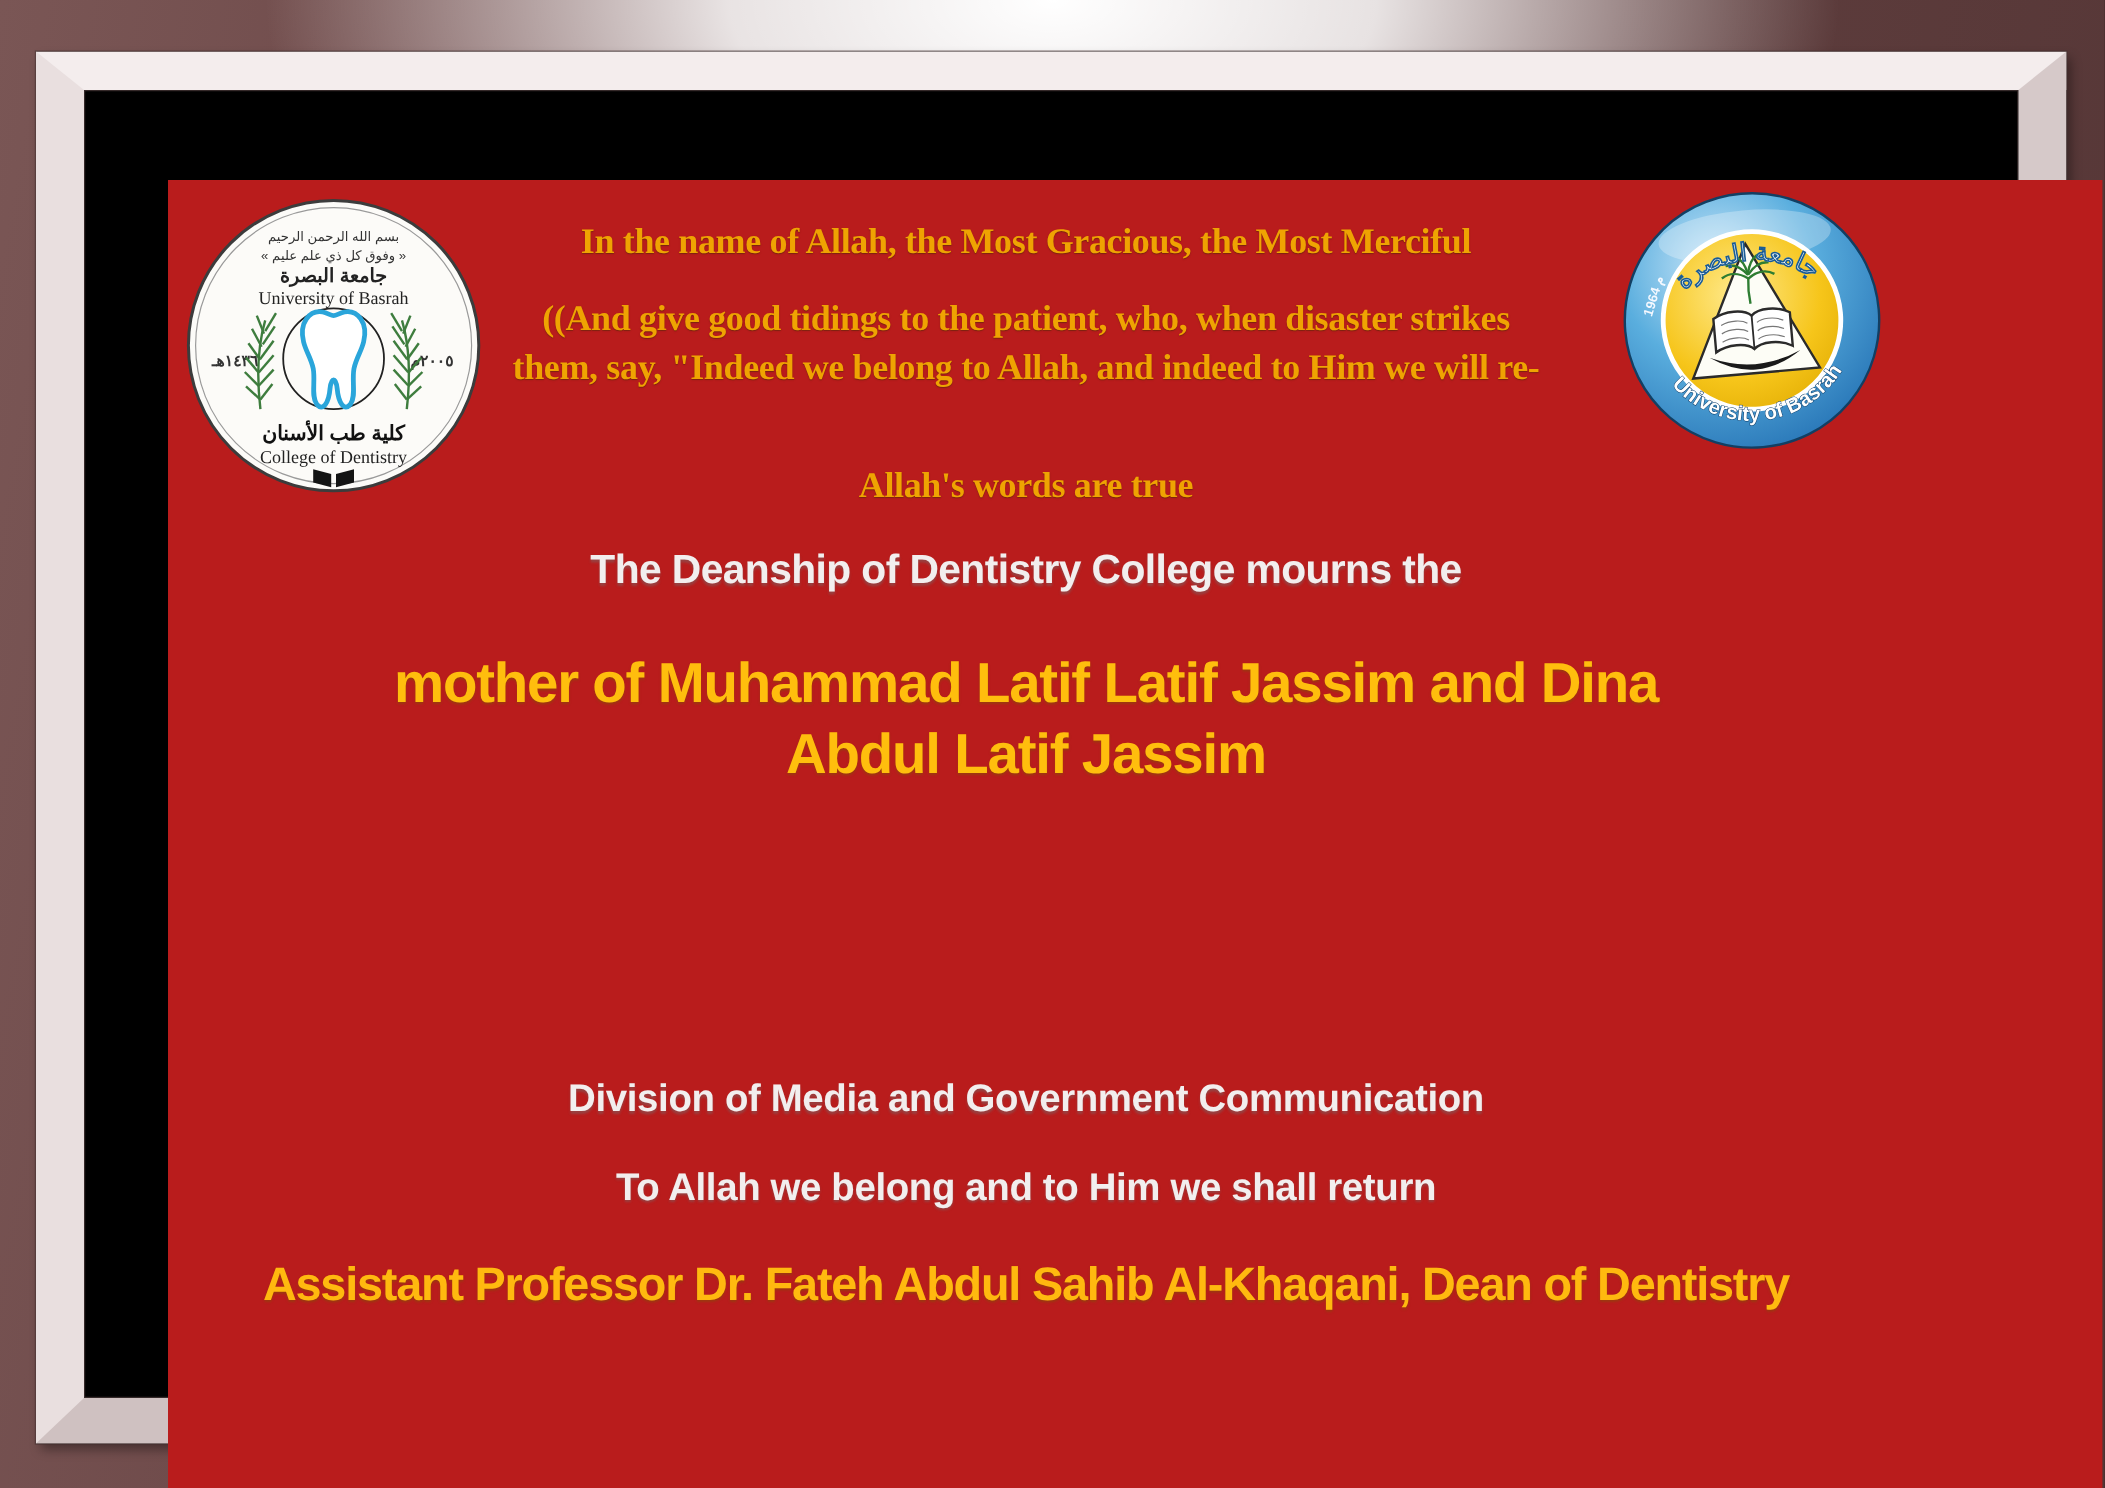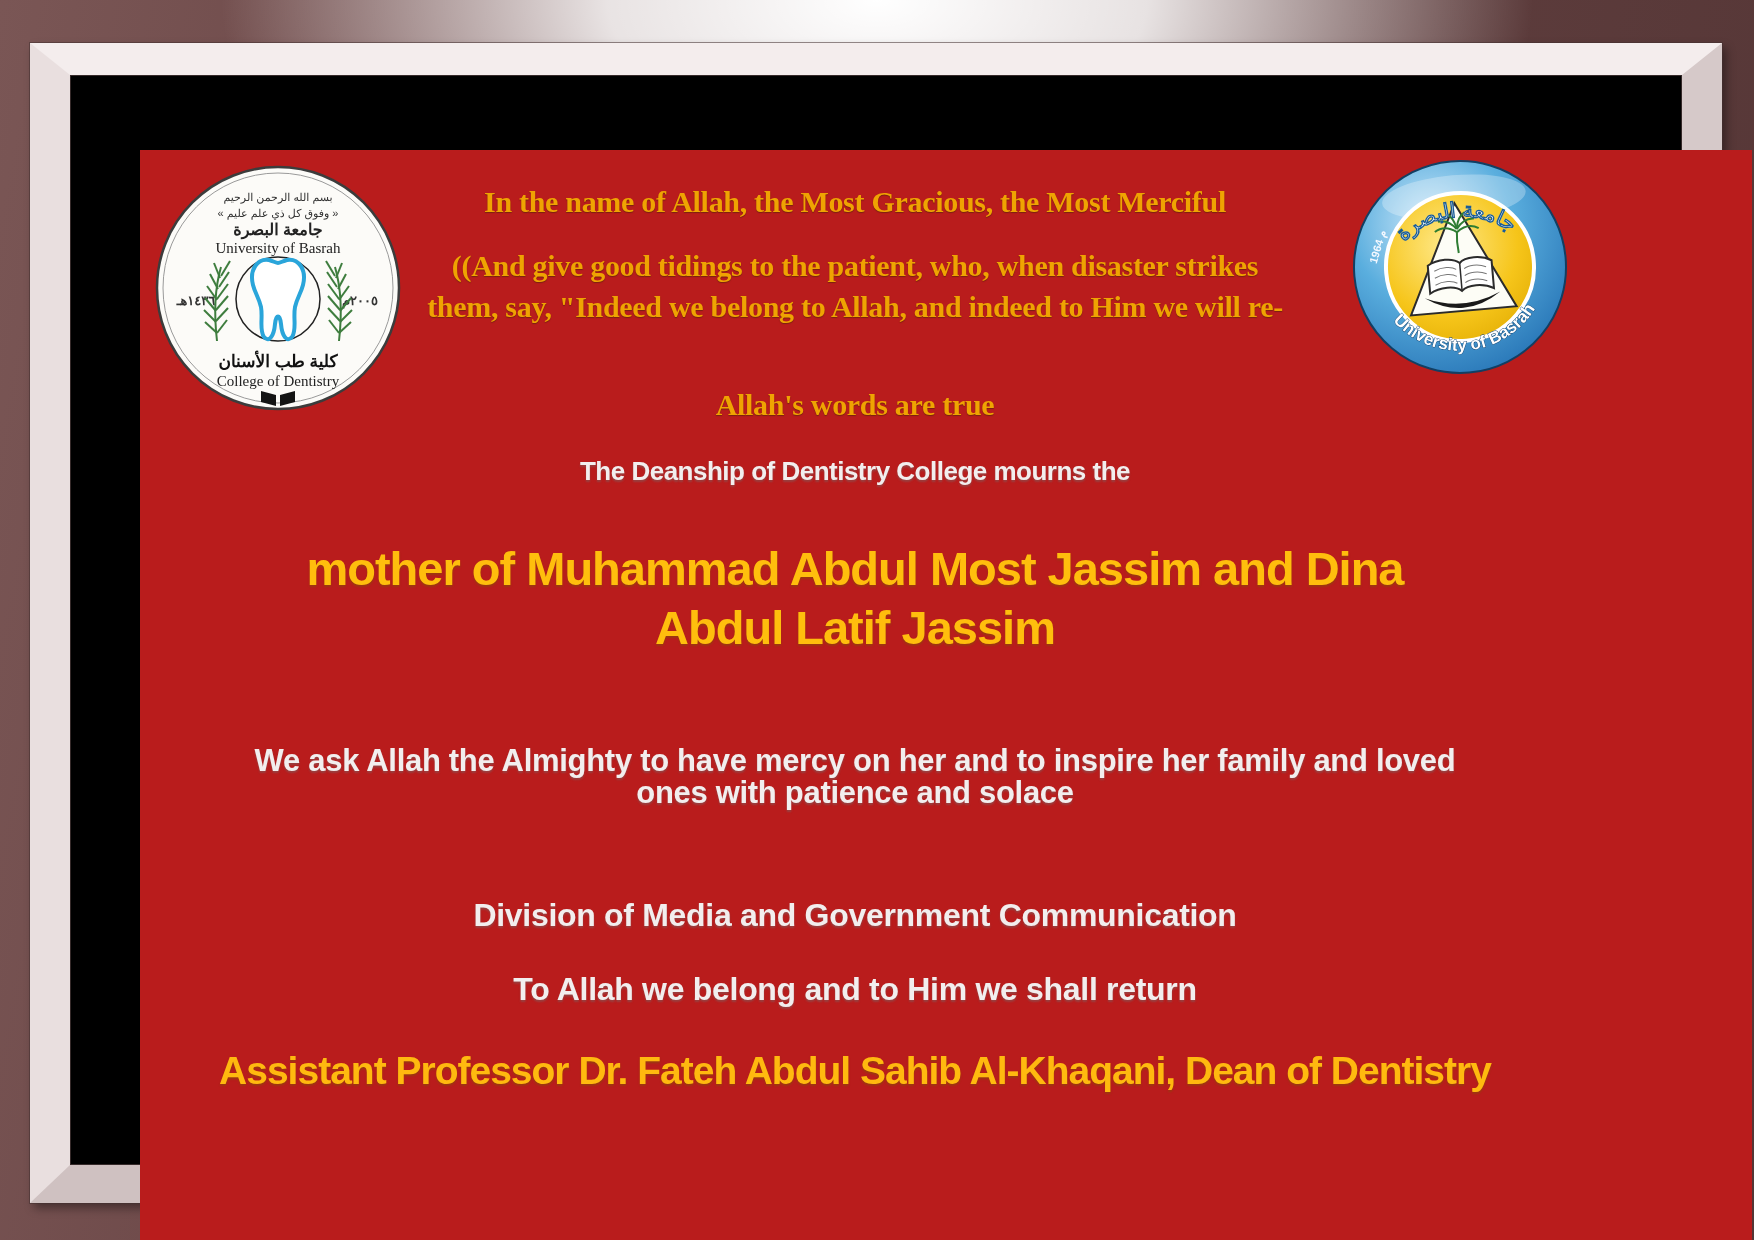--- a/index.html
+++ b/index.html
@@ -24,21 +24,21 @@
   .textcol{position:absolute;left:0;width:1430px;text-align:center;}
   .t-serif{
     font-family:"Liberation Serif",serif;font-weight:bold;color:#efa302;
     font-size:30px;letter-spacing:-0.3px;text-shadow:0 1px 1px rgba(60,40,0,.5);
   }
   .verse{line-height:41px;}
   .t-white{
     font-weight:bold;color:#f2eeee;
     text-shadow:0 2px 2px rgba(110,110,110,.45);
   }
-  .mourns{font-size:26px;letter-spacing:-0.5px;}
+  .mourns{font-size:34px;letter-spacing:-0.5px;}
   .heading{
     font-weight:bold;color:#ffbe0d;font-size:47px;line-height:59px;letter-spacing:-1px;
     text-shadow:0 2px 2px rgba(120,90,0,.45);
   }
   .prayer{font-size:31px;line-height:32px;letter-spacing:-0.3px;}
   .mid{font-size:32px;letter-spacing:-0.3px;}
   .signature{
     font-weight:bold;color:#ffb90f;font-size:39px;letter-spacing:-1px;
     text-shadow:0 2px 2px rgba(120,90,0,.45);
   }
@@ -165,28 +165,24 @@
       <div class="textcol t-serif verse" style="top:95px;">
         <div>((And give good tidings to the patient, who, when disaster strikes</div>
         <div>them, say, "Indeed we belong to Allah, and indeed to Him we will re-</div>
       </div>
 
       <div class="textcol t-serif" style="top:238px;">Allah's words are true</div>
 
       <div class="textcol t-white mourns" style="top:306px;">The Deanship of Dentistry College mourns the</div>
 
       <div class="textcol heading" style="top:389px;">
-        <div>mother of Muhammad Abdul Most Jassim and Dina</div>
+        <div>mother of Muhammad Latif Latif Jassim and Dina</div>
         <div>Abdul Latif Jassim</div>
       </div>
 
-      <div class="textcol t-white prayer" style="top:595px;">
-        <div>We ask Allah the Almighty to have mercy on her and to inspire her family and loved</div>
-        <div>ones with patience and solace</div>
-      </div>
 
       <div class="textcol t-white mid" style="top:821px;">To Allah we belong and to Him we shall return</div>
 
       <div class="textcol t-white mid" style="top:747px;">Division of Media and Government Communication</div>
 
       <div class="textcol signature" style="top:899px;">Assistant Professor Dr. Fateh Abdul Sahib Al-Khaqani, Dean of Dentistry</div>
 
     </div>
   </div>
 </div>

